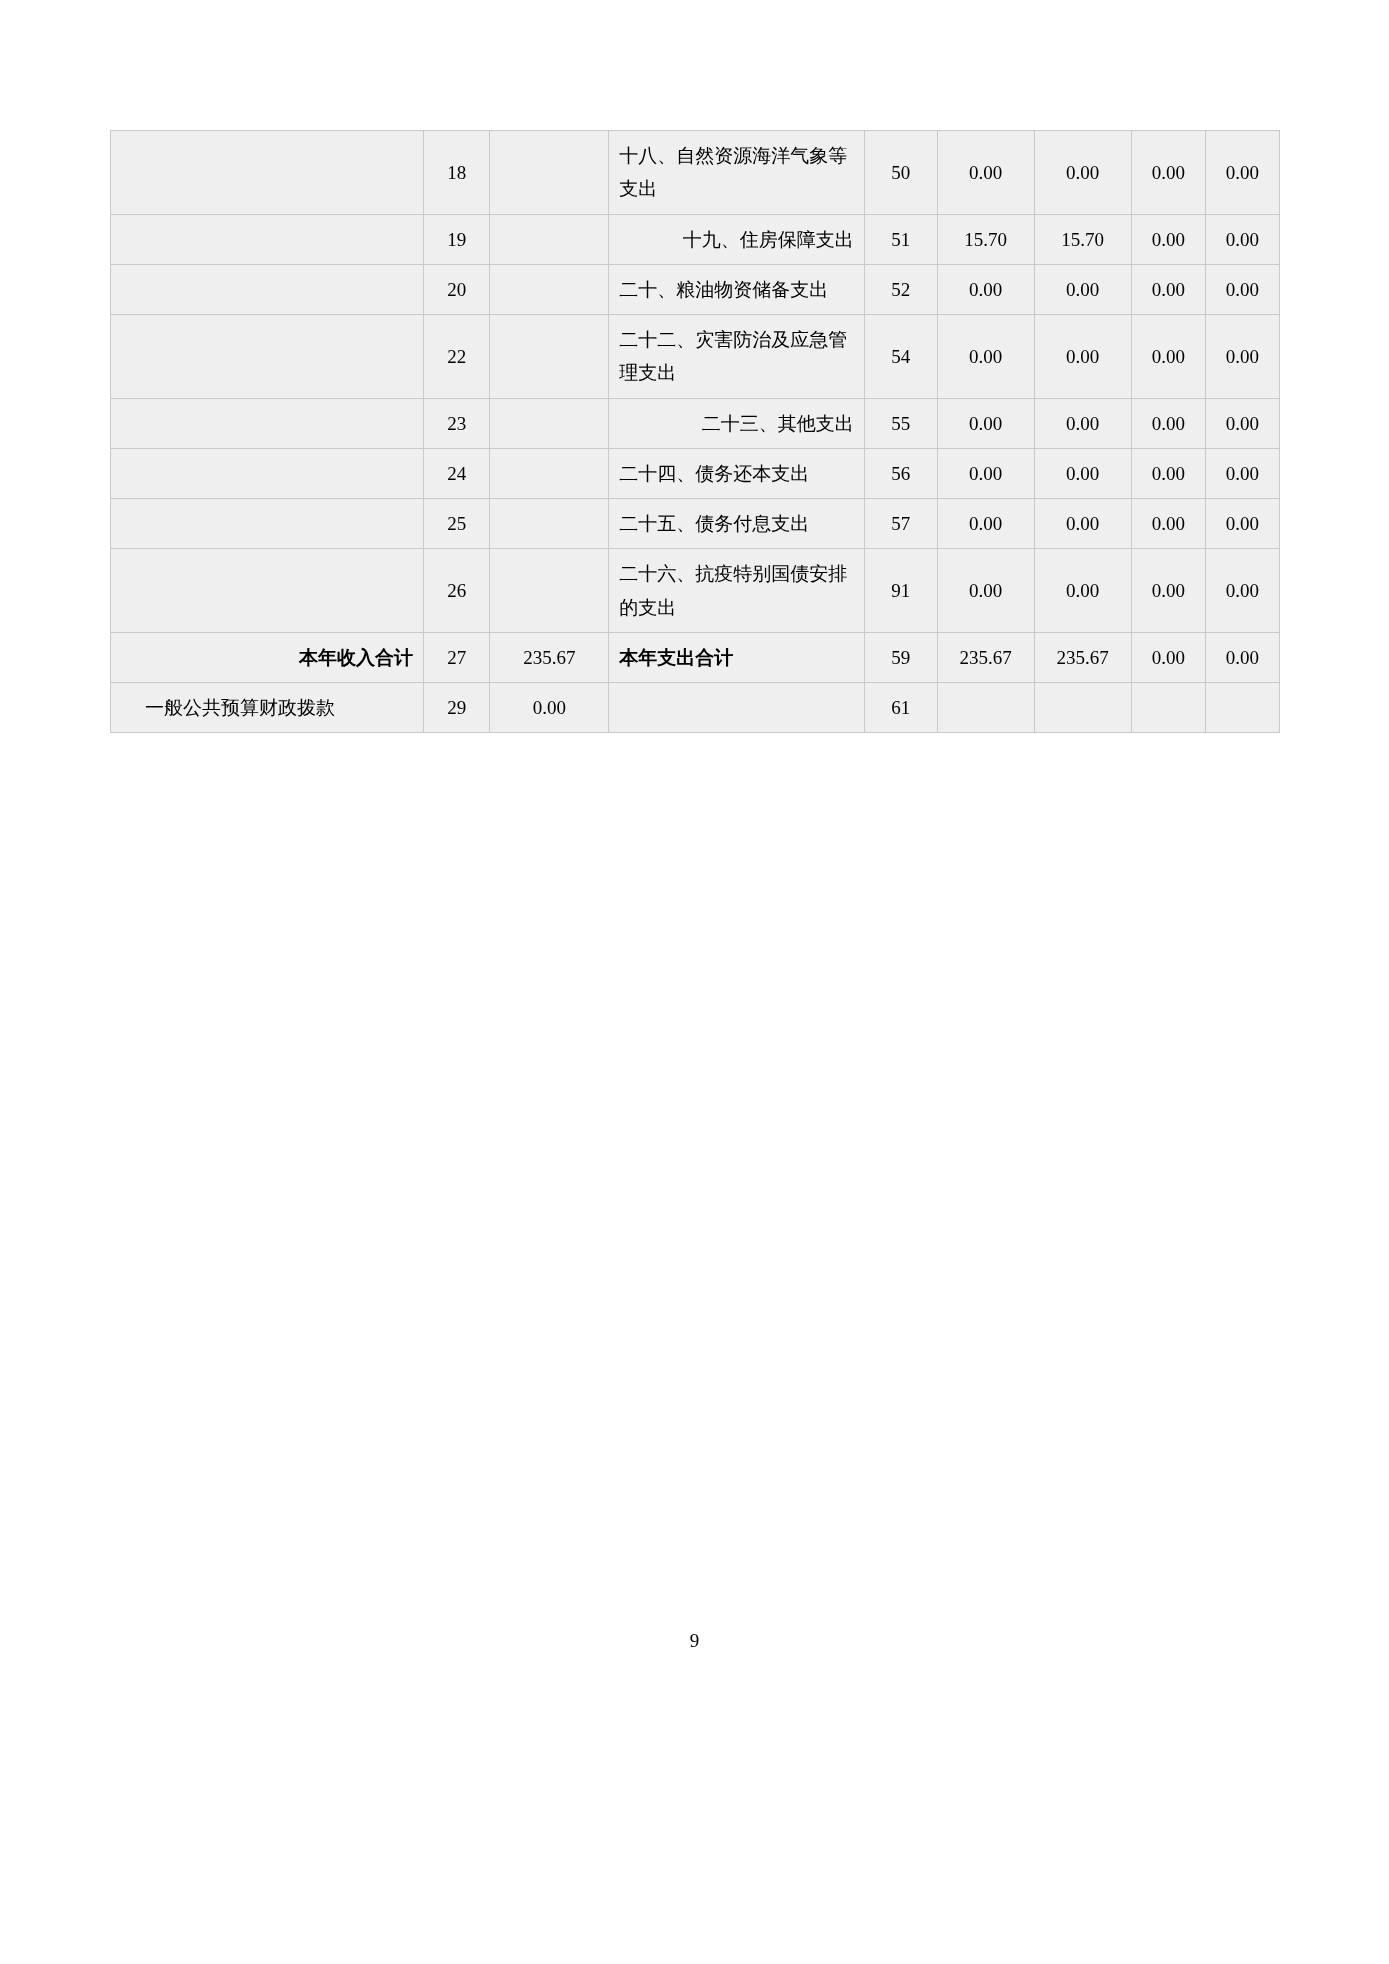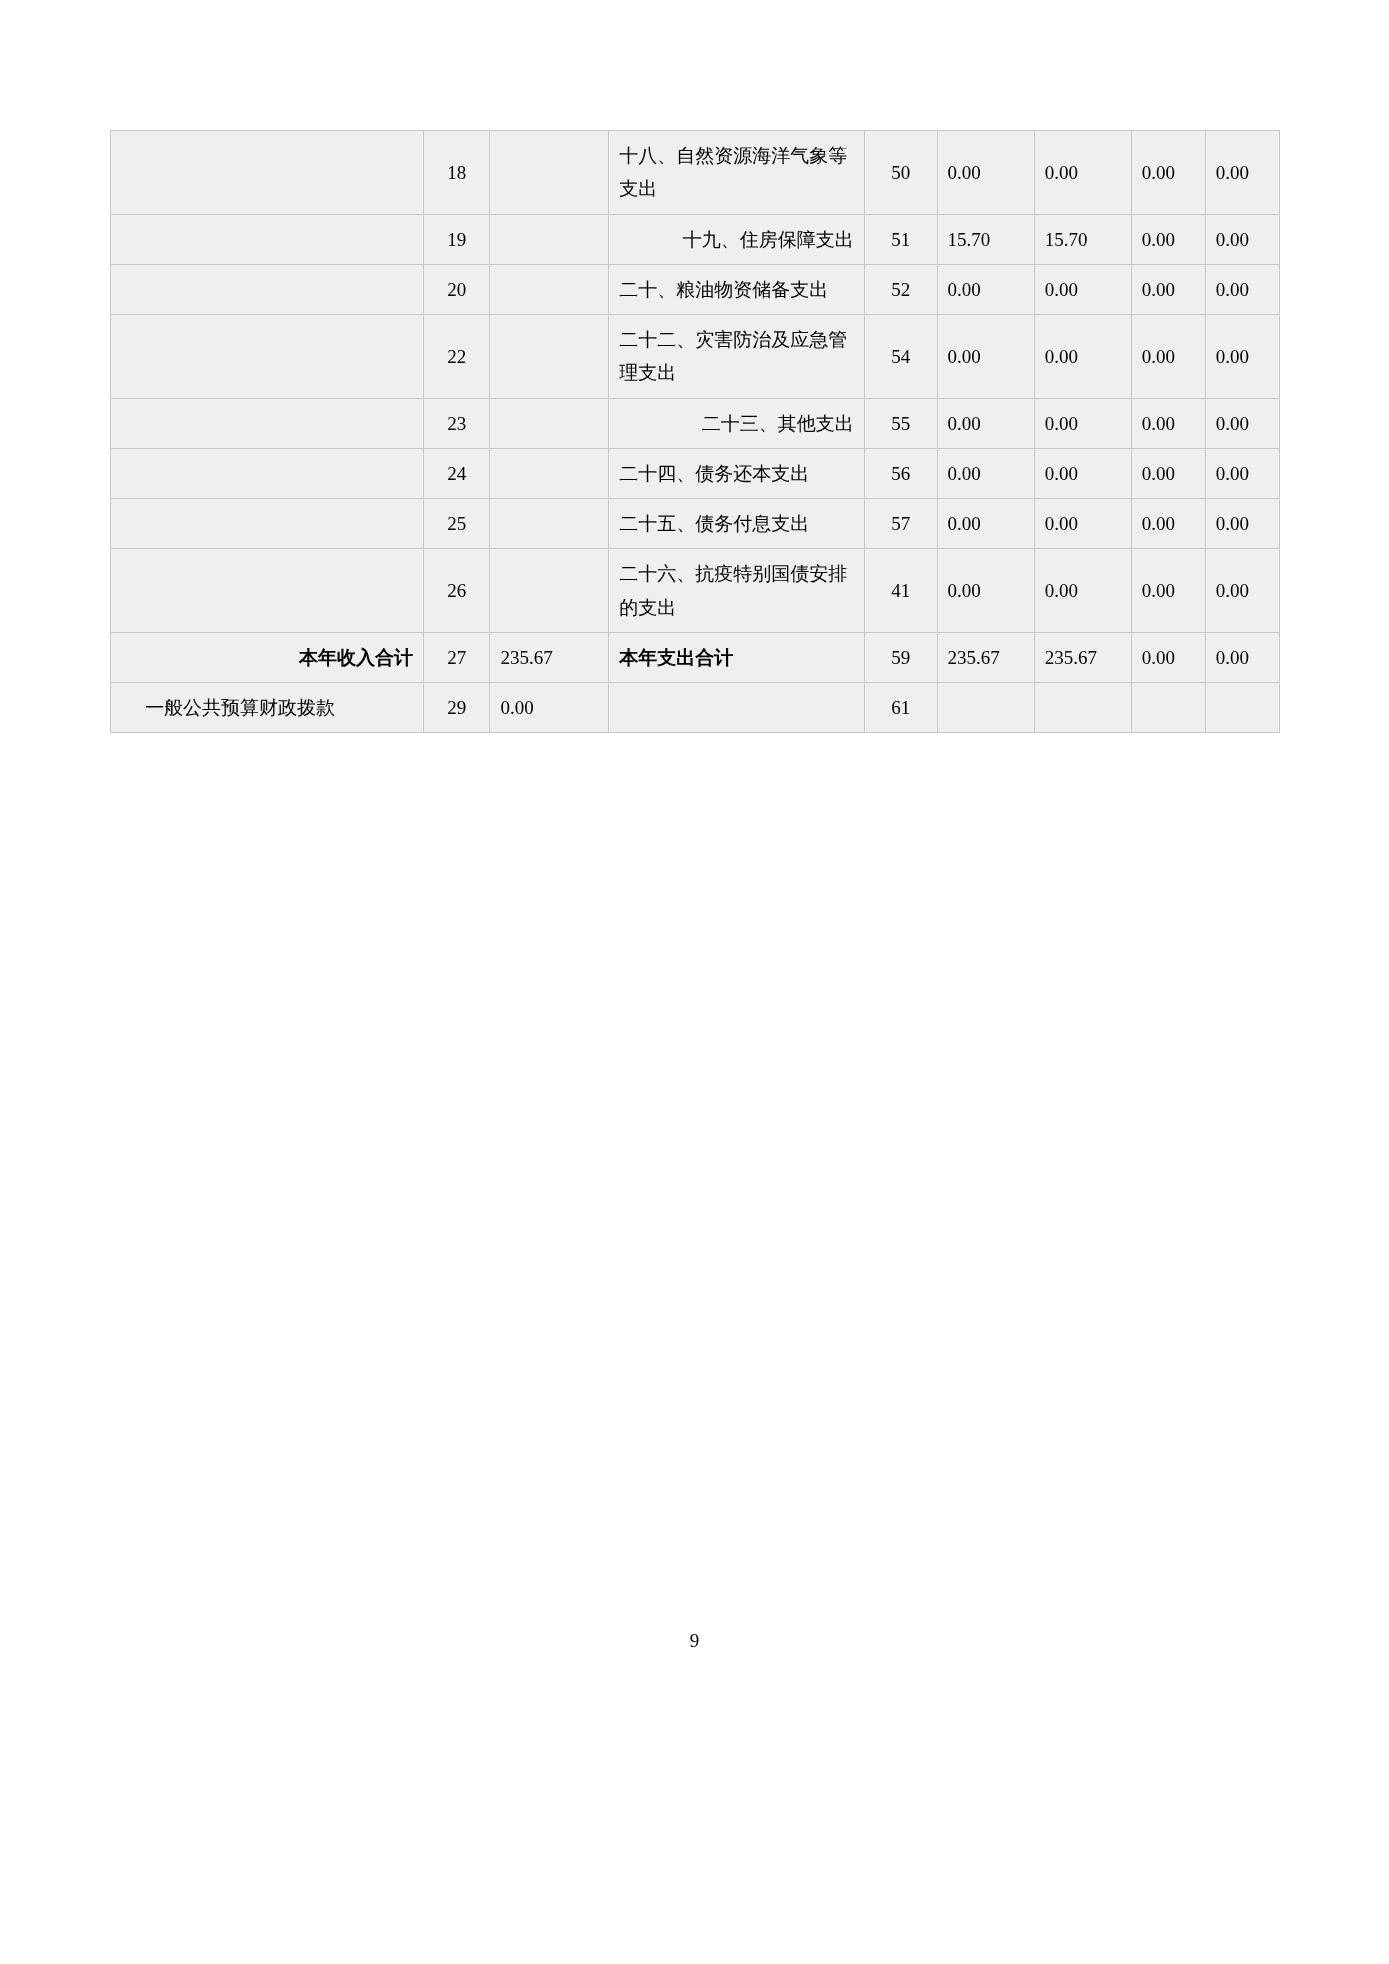--- a/index.html
+++ b/index.html
@@ -39,21 +39,21 @@
   col.c-inc-no    { width: 52px; }
   col.c-inc-val   { width: 93px; }
   col.c-exp-name  { width: 200px; }
   col.c-exp-no    { width: 57px; }
   col.c-v1        { width: 76px; }
   col.c-v2        { width: 76px; }
   col.c-v3        { width: 58px; }
   col.c-v4        { width: 58px; }
 
   .num   { text-align: center; }
-  .money { text-align: left; padding-right: 14px; }
+  .money { text-align: center; padding-right: 14px; }
   .txt   { text-align: left; }
   .ctr   { text-align: right; }
   .bold  { font-weight: bold; }
   .indent { text-indent: 24px; margin-top: 48px; }
   .empty { }
 
   .page-number {
     position: absolute;
     left: 0;
     right: 0;
@@ -165,21 +165,21 @@
         <td class="money">0.00</td>
         <td class="money">0.00</td>
         <td class="money">0.00</td>
       </tr>
 
       <tr>
         <td class="txt"></td>
         <td class="num">26</td>
         <td class="money"></td>
         <td class="txt">二十六、抗疫特别国债安排的支出</td>
-        <td class="num">41</td>
+        <td class="num">91</td>
         <td class="money">0.00</td>
         <td class="money">0.00</td>
         <td class="money">0.00</td>
         <td class="money">0.00</td>
       </tr>
 
       <tr>
         <td class="ctr bold">本年收入合计</td>
         <td class="num">27</td>
         <td class="money">235.67</td>

